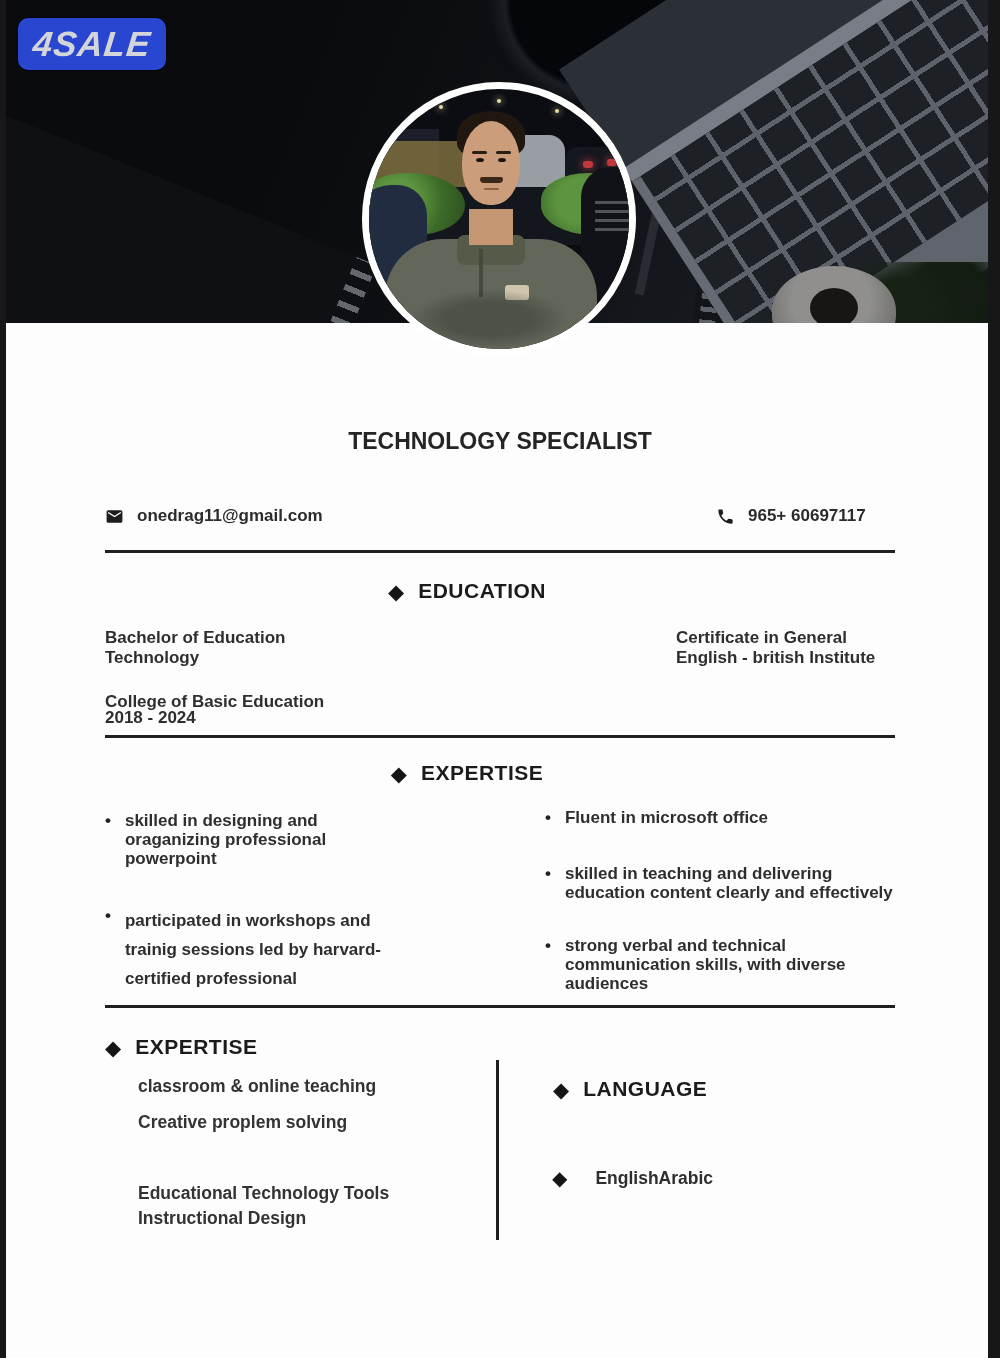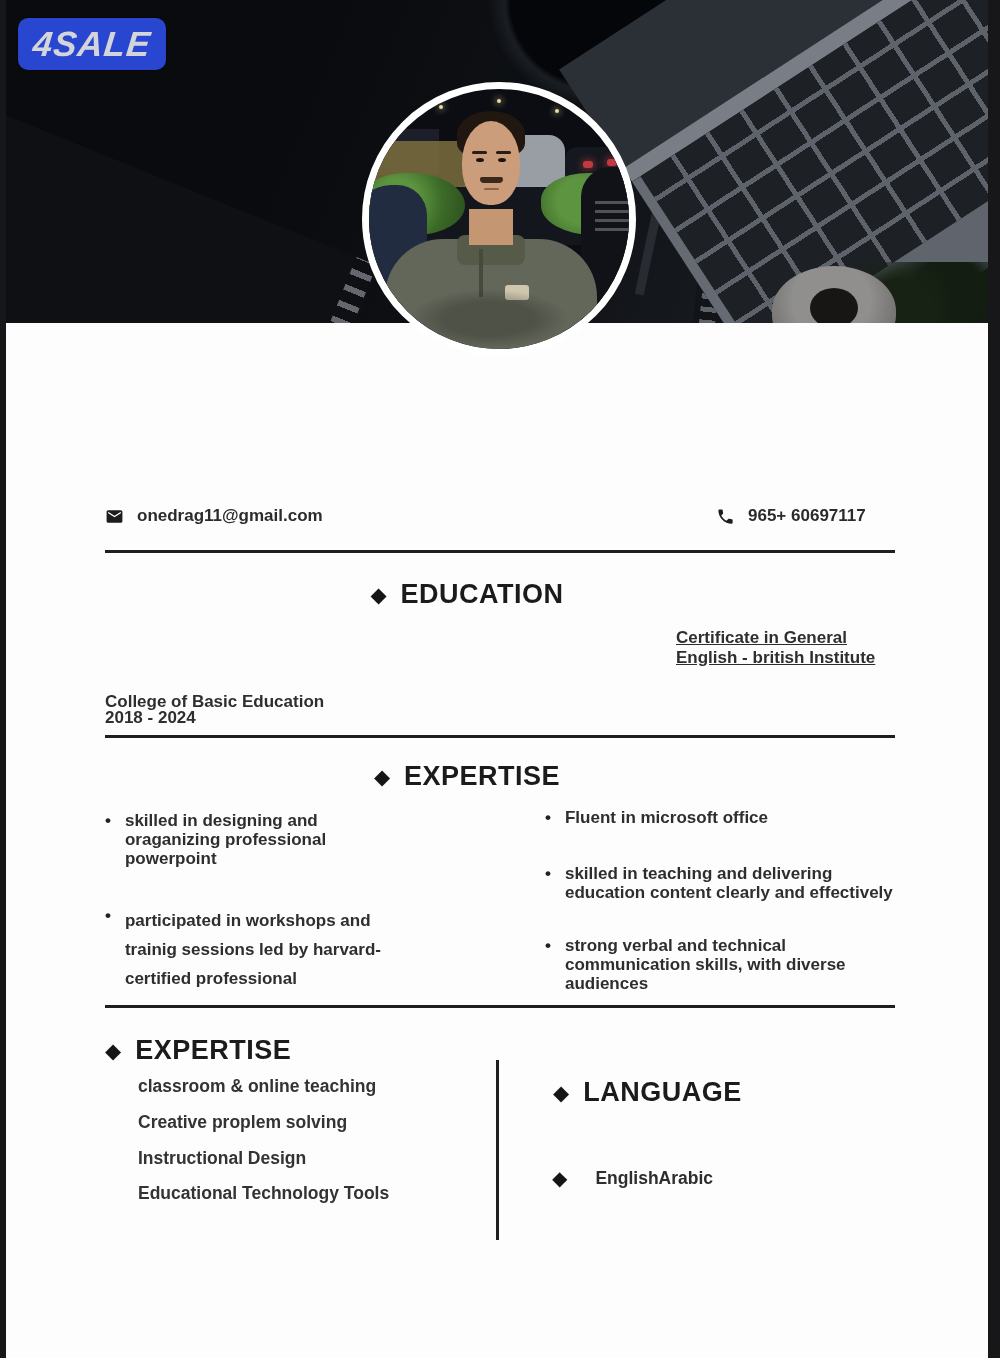--- a/index.html
+++ b/index.html
@@ -91,43 +91,43 @@
   .contact-email { left:105px; top:506px;justify-content:flex-end; }
   .contact-phone { left:716px; top:506px; }
   .cicon { width:19px; height:19px; flex:0 0 auto; }
   .cicon svg { display:block; width:100%; height:100%; fill:#1d1d1d; }
 
   .rule { position:absolute; left:105px; width:790px; height:3px; background:#1f1f1f; z-index:20; }
   .rule1 { top:550px; } .rule2 { top:735px; } .rule3 { top:1005px; }
 
   .sec-heading { position:absolute; display:flex; align-items:center; gap:14px; z-index:20; color:#1b1b1b; }
   .sec-heading .dia { font-size:21px; line-height:1; color:#151515; }
-  .sec-heading .txt { font-size:27px; font-weight:700; letter-spacing:.5px; }
+  .sec-heading .txt { font-size:21px; font-weight:700; letter-spacing:.5px; }
   .h-education { left:467px; top:579px; transform:translateX(-50%); }
   .h-experience { left:467px; top:761px; transform:translateX(-50%); }
   .h-expertise { left:105px; top:1035px; }
   .h-language { left:553px; top:1077px; }
 
   .b17 { font-size:17px; font-weight:700; line-height:20px; color:#2e2e2e; }
   .edu-degree { left:105px; top:628px; width:225px; }
   .edu-school { left:105px; top:692px; }
   .edu-years  { left:105px; top:708px; }
-  .edu-cert   { left:676px; top:628px; width:235px;text-decoration:underline; }
+  .edu-cert   { left:676px; top:628px; width:235px; }
 
   .bullet-item { position:absolute; display:flex; gap:14px; z-index:20; }
   .bullet-item .dot { font-size:17px; font-weight:700; color:#222; line-height:20px; }
   .bullet-item .bt { font-size:17px; font-weight:700; color:#2e2e2e; line-height:19px; }
   .xl1 { left:105px; top:811px; } .xl1 .bt { width:220px; }
   .xl2 { left:105px; top:906px; } .xl2 .bt { width:295px; line-height:29px; }
   .xr1 { left:545px; top:808px; } .xr1 .bt { width:335px; }
   .xr2 { left:545px; top:864px; } .xr2 .bt { width:335px; }
   .xr3 { left:545px; top:936px; } .xr3 .bt { width:335px; }
 
   .skill { position:absolute; left:138px; font-size:17.5px; font-weight:700; color:#333; z-index:20; }
-  .sk0 { top:1076px; } .sk1 { top:1112px; } .sk2 { top:1148px; } .sk3 { top:1183px; }
+  .sk0 { top:1076px; } .sk1 { top:1112px; } .sk2 { top:1208px; } .sk3 { top:1183px; }
 
   .vdivider { position:absolute; left:496px; top:1060px; width:3px; height:180px; background:#1f1f1f; z-index:20; }
 
   .lang-row { position:absolute; left:552px; top:1166px; display:flex; align-items:center; z-index:20; }
   .lang-row .dia { font-size:20px; color:#151515; margin-right:28px; }
   .lang-row .lang { font-size:17.5px; font-weight:700; color:#2e2e2e; }
   .lang-row .lang + .lang { }
 </style>
 </head>
 <body>
@@ -186,20 +186,21 @@
     <div class="av av-face"></div>
     <div class="av av-brow" style="left:103px; top:62px;"></div>
     <div class="av av-brow" style="left:127px; top:62px;"></div>
     <div class="av av-eye" style="left:107px; top:69px;"></div>
     <div class="av av-eye" style="left:129px; top:69px;"></div>
     <div class="av av-stache"></div>
     <div class="av av-mouth"></div>
   </div>
 
   <div class="page-text title">
+    <div>TECHNOLOGY SPECIALIST</div>
   </div>
 
   <div class="page-text contact-item contact-email">
     <span class="cicon">
       <svg viewBox="0 0 24 24">
           <path d="M20 4H4c-1.1 0-2 .9-2 2v12c0 1.1.9 2 2 2h16c1.1 0 2-.9 2-2V6c0-1.1-.9-2-2-2zm0 4-8 5-8-5V6l8 5 8-5v2z"></path>
         </svg>
     </span>
     <span>onedrag11@gmail.com</span>
   </div>
@@ -211,20 +212,21 @@
     </span>
     <span>965+ 60697117</span>
   </div>
 
   <div class="rule rule1"></div>
 
   <div class="sec-heading h-education">
     <span class="dia">◆</span>
     <span class="txt">EDUCATION</span>
   </div>
+  <div class="page-text b17 edu-degree">Bachelor of Education Technology</div>
   <div class="page-text b17 edu-school">College of Basic Education</div>
   <div class="page-text b17 edu-years">2018 - 2024</div>
   <div class="page-text b17 edu-cert">Certificate in General English - british Institute</div>
 
   <div class="rule rule2"></div>
 
   <div class="sec-heading h-experience">
     <span class="dia">◆</span>
     <span class="txt">EXPERTISE</span>
   </div>

